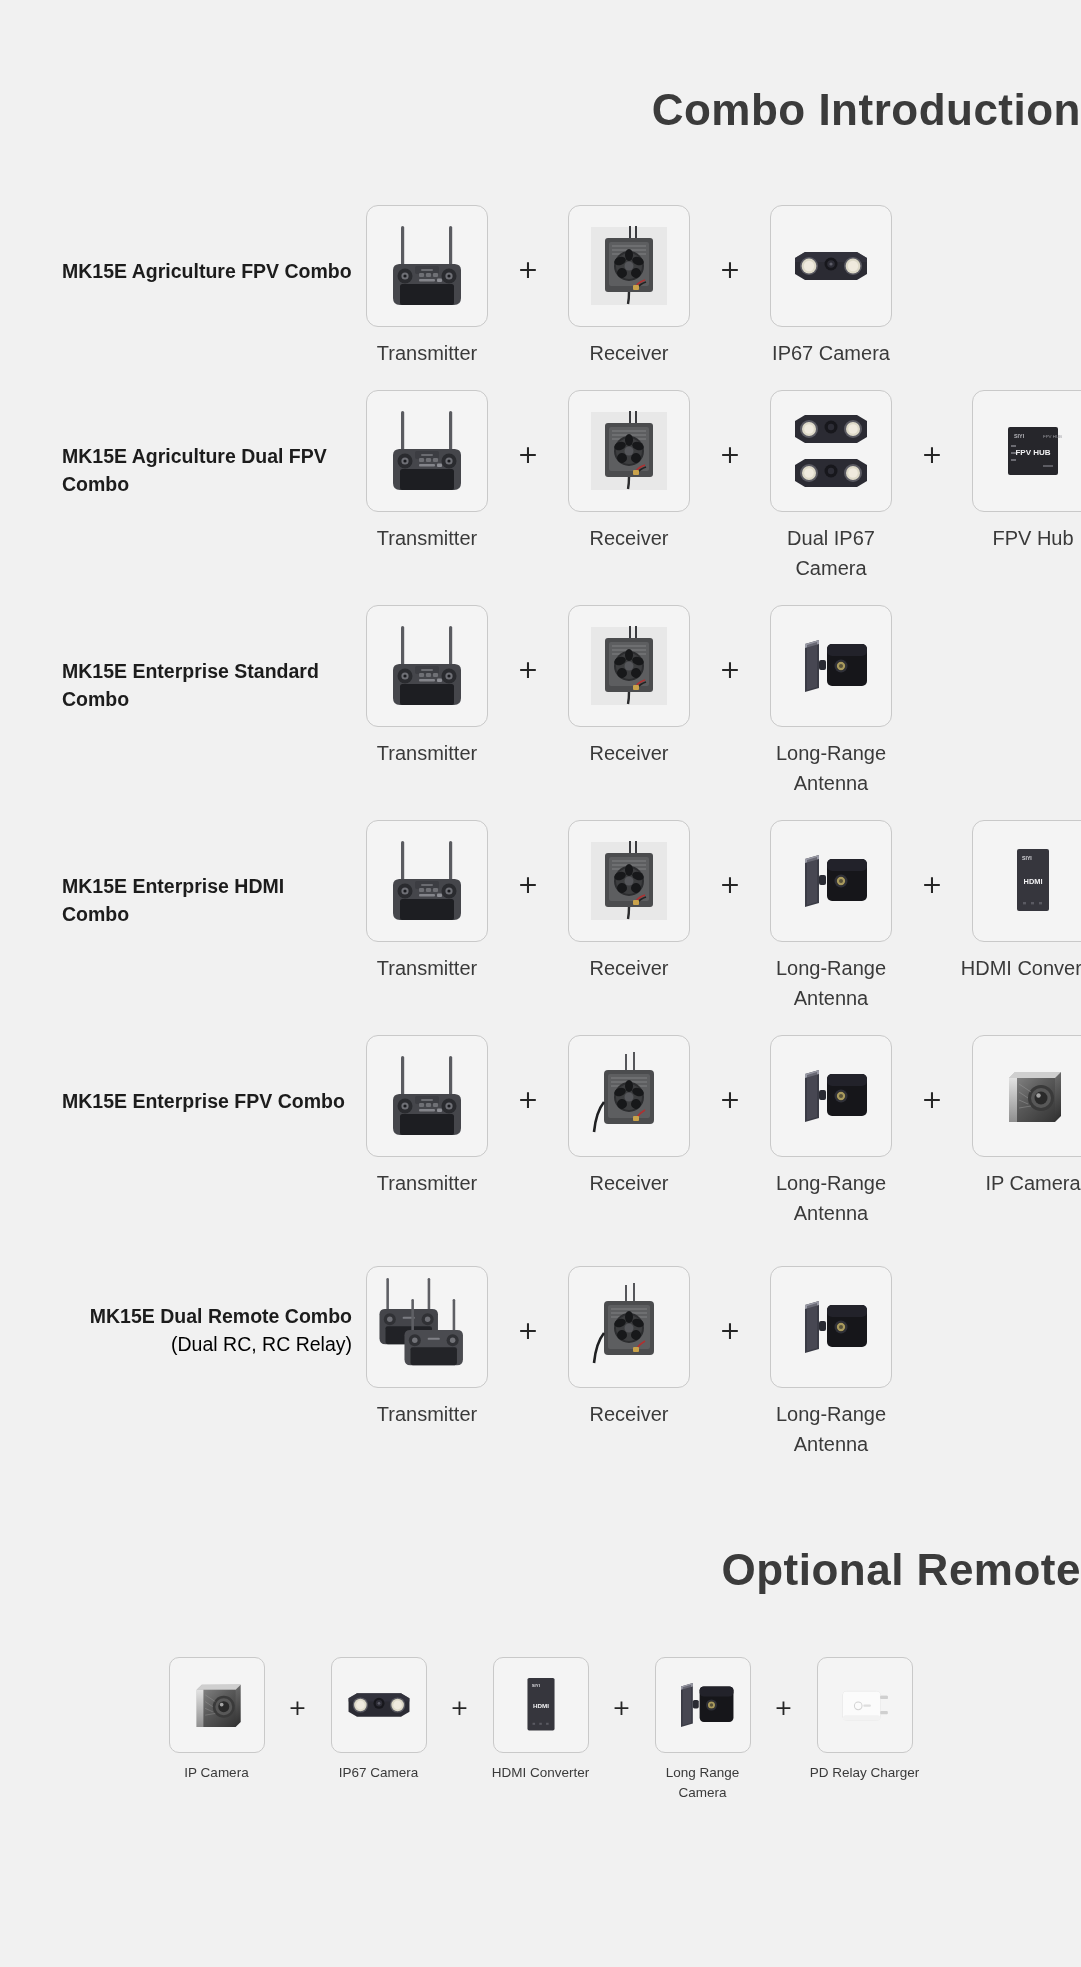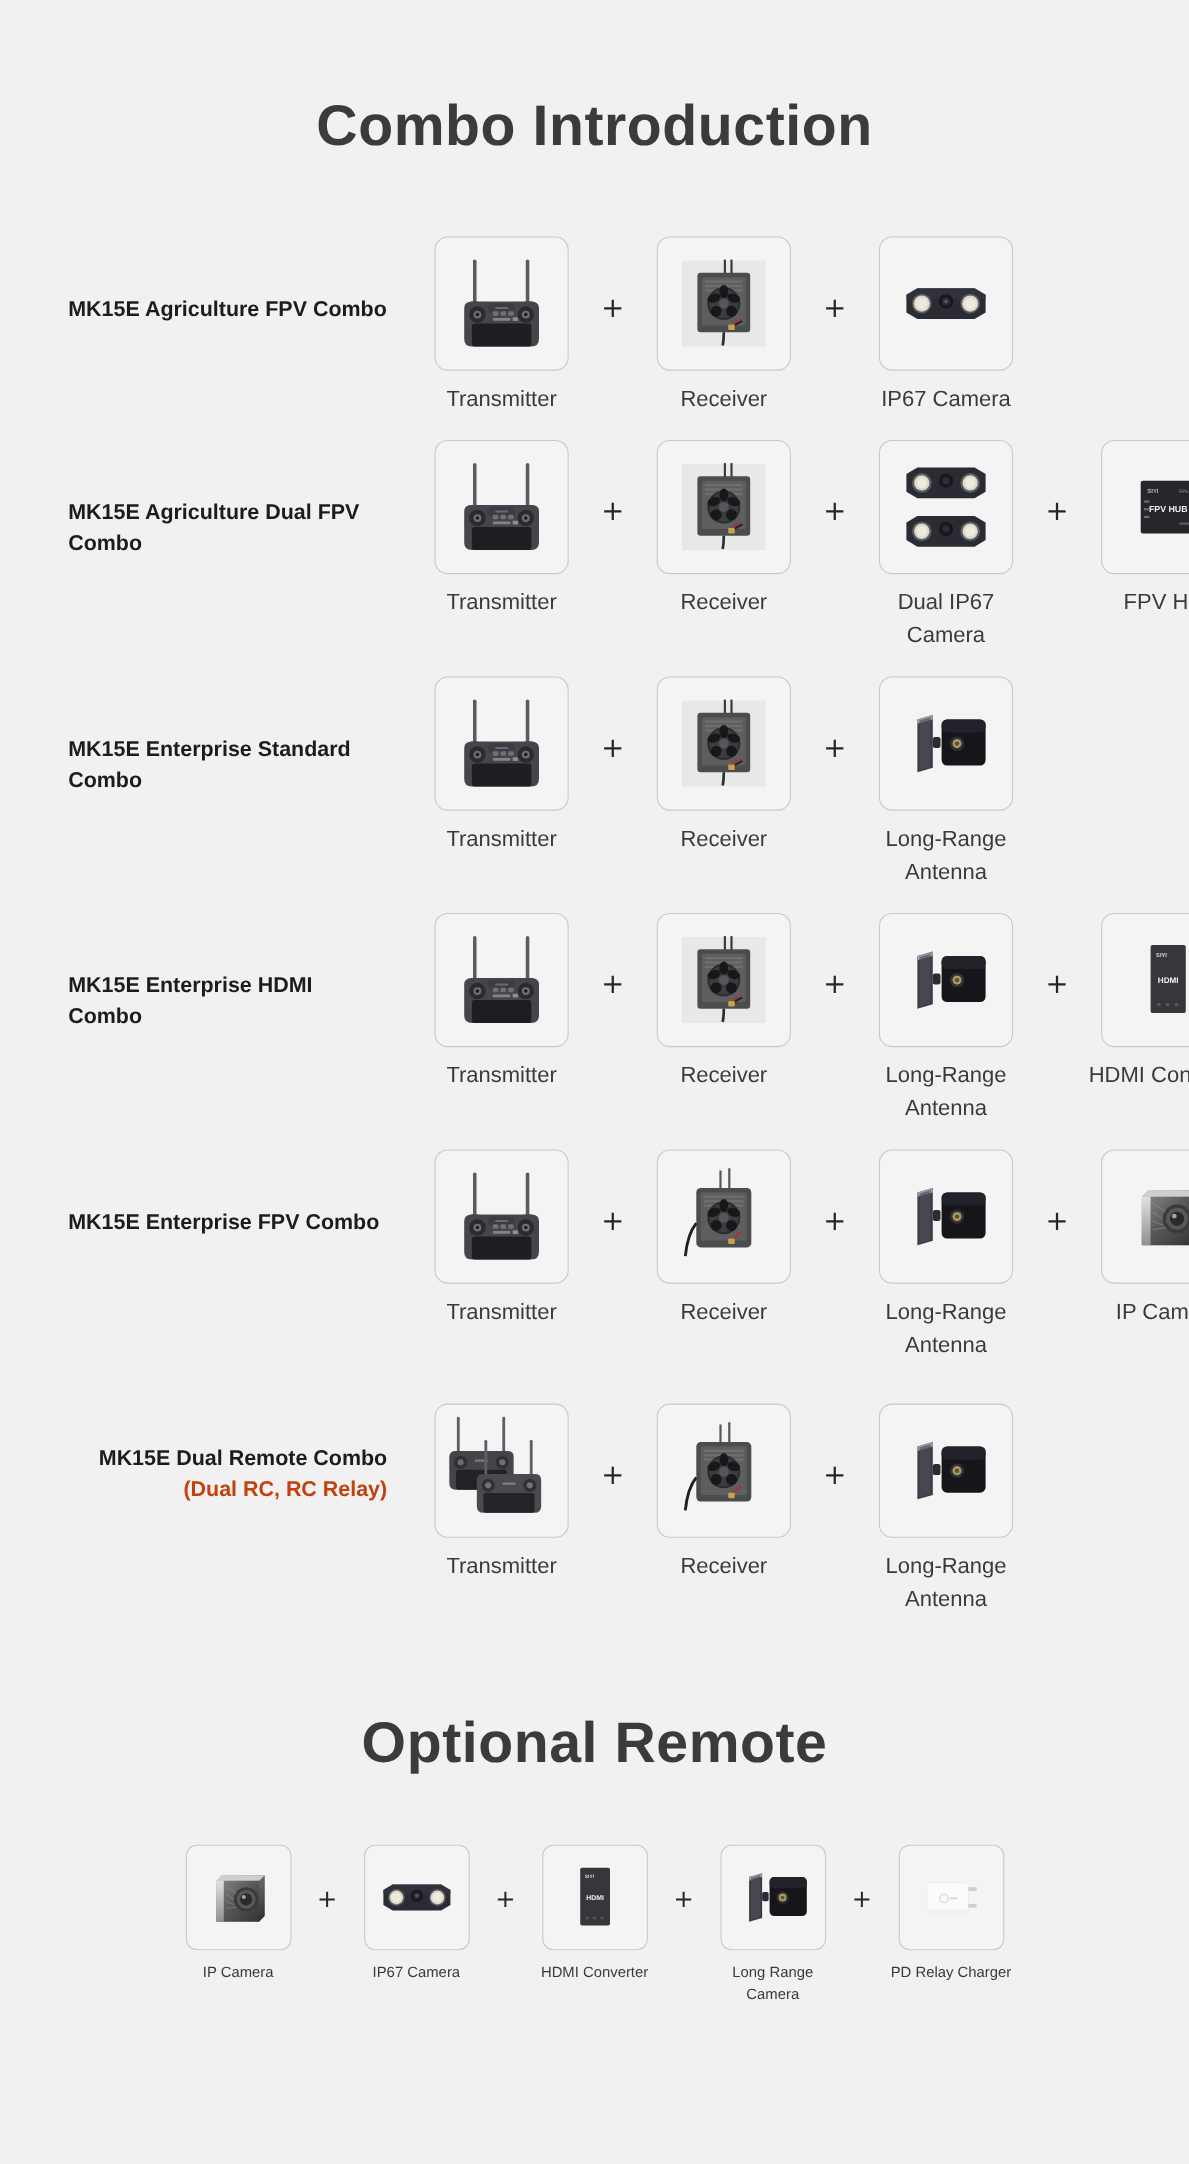--- a/index.html
+++ b/index.html
@@ -7,53 +7,52 @@
     width: 1081px;
     background: #f1f1f1;
     font-family: "Liberation Sans", "DejaVu Sans", sans-serif;
   }
   body { width: 1081px; min-height: 1967px; position: relative; overflow-x: hidden; }
 
   .page { width: 1081px; padding-bottom: 60px; }
 
   
   .section-title {
-    text-align: center;
-    font-size: 52px;
+    text-align: right;
+    font-size: 44px;
     font-weight: bold;
     color: #3b3b3b;
     letter-spacing: 0.5px;
   }
   .title-combo { padding-top: 85px; padding-bottom: 0; }
   .title-optional { padding-top: 64px; padding-bottom: 0; }
 
   
   .combo-list { margin-top: 70px; }
 
   .combo-row {
     display: flex;
     align-items: flex-start;
     padding-left: 62px;
     margin-bottom: 22px;
-    gap: 29px;
   }
   .combo-row.row-dual { margin-top: 38px; }
 
   .combo-name {
     width: 290px;
     flex: 0 0 290px;
     font-size: 19.5px;
     font-weight: bold;
     color: #1c1c1c;
     line-height: 1.45;
     padding-top: 52px;
   }
   .combo-name .sub {
-    font-weight: bold;
-    color: #c2410c;
+    font-weight: normal;
+    color: #000000;
     display: block;
   }
   .row-dual .combo-name { padding-top: 36px; text-align: right; }
 
   .items {
     display: flex;
     align-items: flex-start;
   }
 
   .item {

